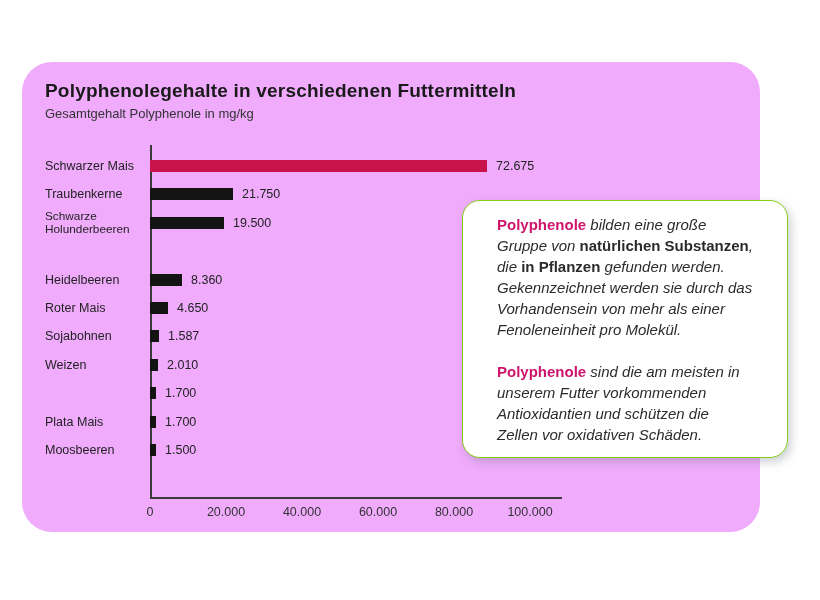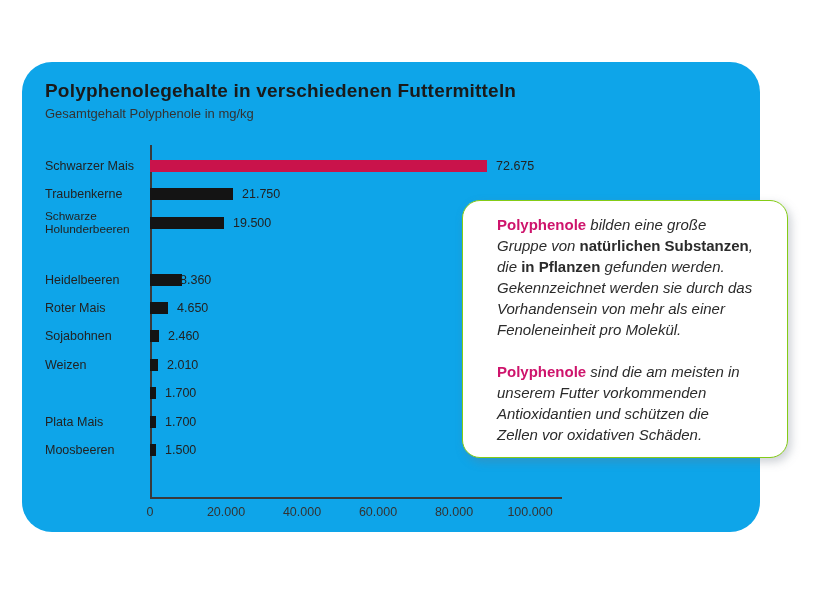--- a/index.html
+++ b/index.html
@@ -54,21 +54,21 @@
   }
   .info-box p + p{margin-top:21px;}
   .seg-bold{font-weight:bold;font-style:normal;}
   .seg-brand{font-weight:bold;font-style:normal;}
 </style>
 </head>
 <body>
 
 <div class="canvas">
 
-  <div class="panel" id="panel" style="background: #0ea5e9;">
+  <div class="panel" id="panel" style="background: #f0abfc;">
     <div class="title">Polyphenolegehalte in verschiedenen Futtermitteln</div>
     <div class="subtitle">Gesamtgehalt Polyphenole in mg/kg</div>
 
     <div class="chart" id="chart">
       <div class="axis-v" id="axis-v"></div>
       <div class="axis-h" id="axis-h"></div>
     <div class="bar-row" style="top: 90px;">
           <div class="bar-label">Schwarzer Mais</div>
           <div class="bar" style="width: 337px; background: rgb(201, 19, 75);"></div>
           <span class="bar-value" style="left: 474px;">72.675</span>
@@ -79,31 +79,31 @@
           <span class="bar-value" style="left: 220px;">21.750</span>
         </div>
         <div class="bar-row" style="top: 146.8px;">
           <div class="bar-label two-line">Schwarze<br>Holunderbeeren</div>
           <div class="bar" style="width: 74px; background: rgb(20, 20, 20);"></div>
           <span class="bar-value" style="left: 211px;">19.500</span>
         </div>
         <div class="bar-row" style="top: 203.6px;">
           <div class="bar-label">Heidelbeeren</div>
           <div class="bar" style="width: 32px; background: rgb(20, 20, 20);"></div>
-          <span class="bar-value" style="left: 158px; text-align: right;">8.360</span>
+          <span class="bar-value" style="left: 169px; text-align: right;">8.360</span>
         </div>
         <div class="bar-row" style="top: 232px;">
           <div class="bar-label">Roter Mais</div>
           <div class="bar" style="width: 18px; background: rgb(20, 20, 20);"></div>
           <span class="bar-value" style="left: 155px;">4.650</span>
         </div>
         <div class="bar-row" style="top: 260.4px;">
           <div class="bar-label">Sojabohnen</div>
           <div class="bar" style="width: 9px; background: rgb(20, 20, 20);"></div>
-          <span class="bar-value" style="left: 146px;">2.460</span>
+          <span class="bar-value" style="left: 146px;">1.587</span>
         </div>
         <div class="bar-row" style="top: 288.8px;">
           <div class="bar-label">Weizen</div>
           <div class="bar" style="width: 8px; background: rgb(20, 20, 20);"></div>
           <span class="bar-value" style="left: 145px;">2.010</span>
         </div>
         <div class="bar-row" style="top: 317.2px;">
           <div class="bar" style="width: 6px; background: rgb(20, 20, 20);"></div>
           <span class="bar-value" style="left: 143px;">1.700</span>
         </div>

